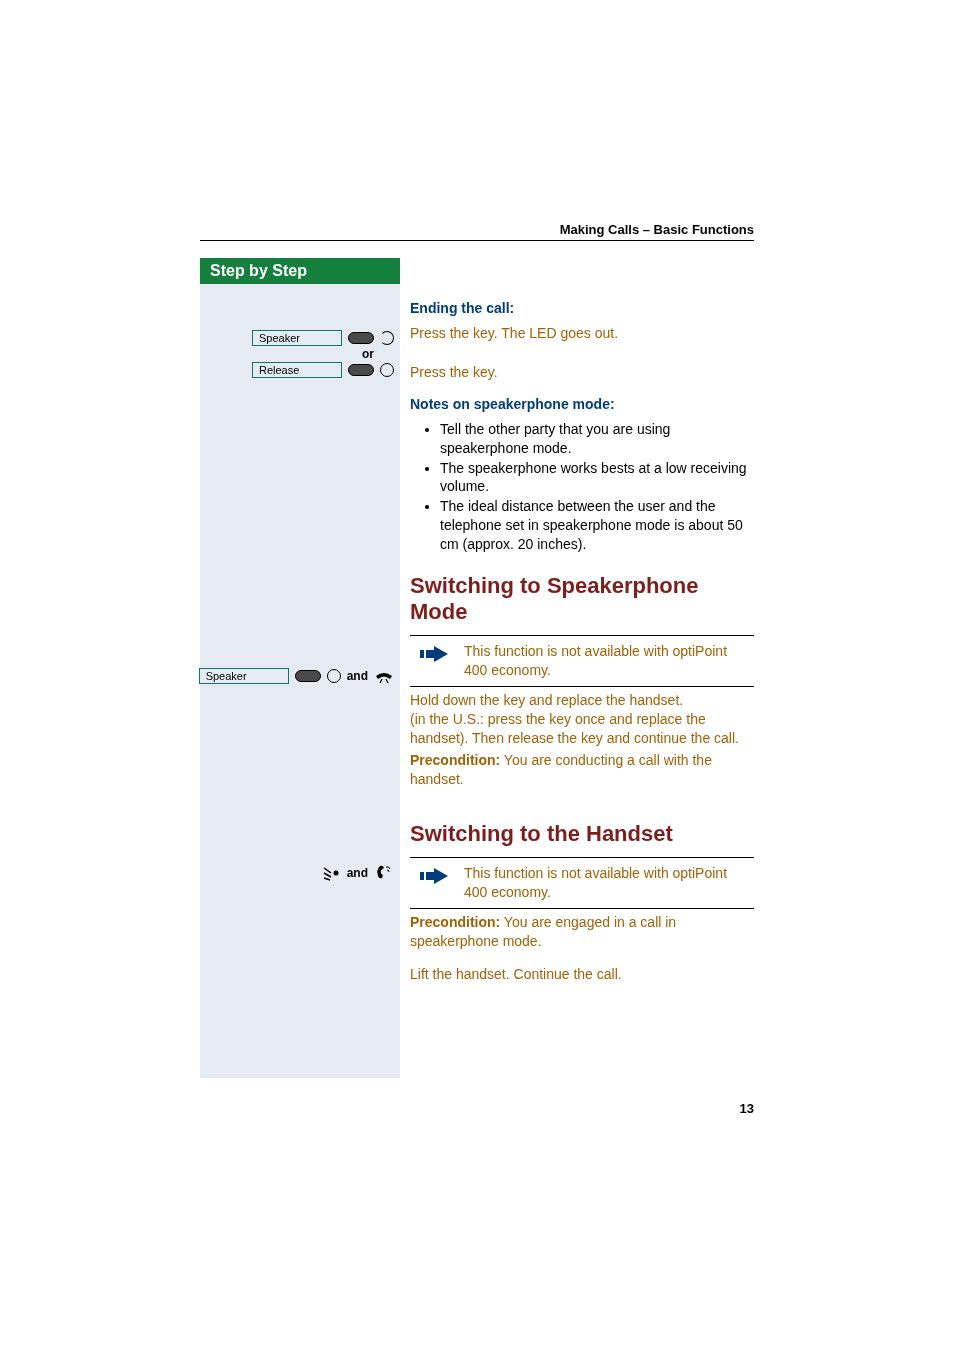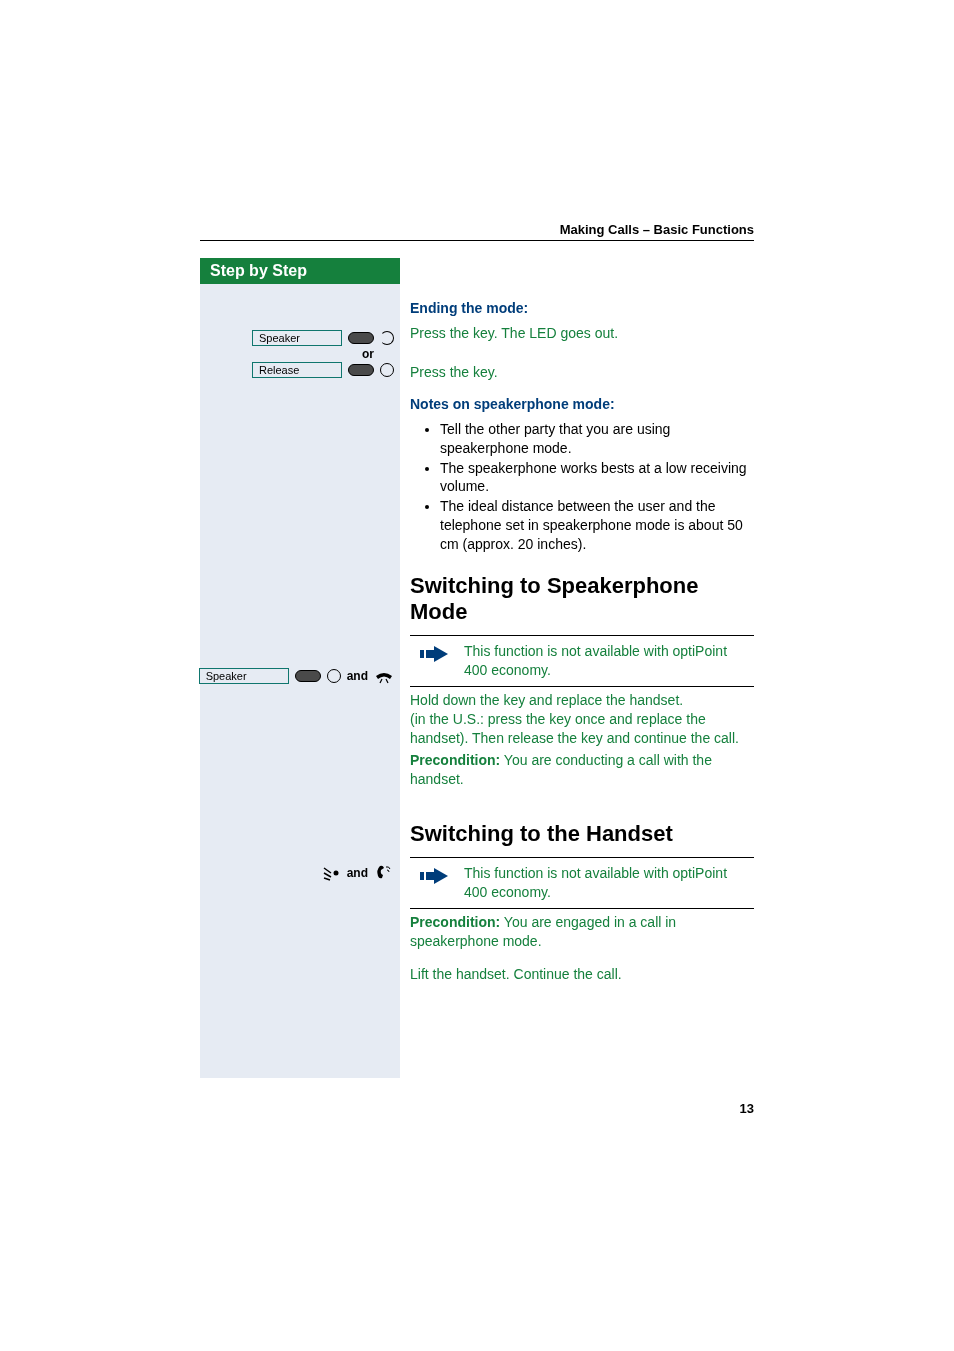--- a/index.html
+++ b/index.html
@@ -102,24 +102,24 @@
     .h-blue-bold {
       color: #003d7a;
       font-weight: bold;
       font-size: 14px;
       margin-top: 42px;
       margin-bottom: 8px;
     }
     .body-text {
       font-size: 14px;
       line-height: 1.35;
-      color: #15803d;
+      color: #a16207;
     }
     .h1-section {
-      color: #000000;
+      color: #7f1d1d;
       font-size: 22px;
       font-weight: bold;
       margin-top: 18px;
       margin-bottom: 10px;
     }
     .notes-list {
       padding-left: 30px;
       font-size: 14px;
       line-height: 1.35;
     }
@@ -193,21 +193,21 @@
     </svg>
     <span class="and-text">and</span>
     <svg class="lift-icon" width="20" height="18" viewBox="0 0 20 18">
       <path d="M6 2 Q2 6 4 12 Q5 15 8 14 L9 11 Q6 10 7 6 L10 4 Q9 1 6 2 Z" fill="#000"></path>
       <path d="M12 3 Q15 2 16 5 M13 6 Q15 6 15 8" stroke="#000" stroke-width="1" fill="none"></path>
     </svg>
   </div>
 </div>
 
 <div class="content">
-  <div class="h-blue-bold">Ending the mode:</div>
+  <div class="h-blue-bold">Ending the call:</div>
   <div class="body-text" style="margin-bottom:20px">Press the key. The LED goes out.</div>
   <div class="body-text" style="margin-bottom:14px">Press the key.</div>
 
   <div class="h-blue-bold" style="margin-top:0">Notes on speakerphone mode:</div>
   <ul class="notes-list">
     <li>Tell the other party that you are using speakerphone mode.</li>
     <li>The speakerphone works bests at a low receiving volume.</li>
     <li>The ideal distance between the user and the telephone set in speakerphone mode is about 50 cm (approx. 20 inches).</li>
   </ul>
 

